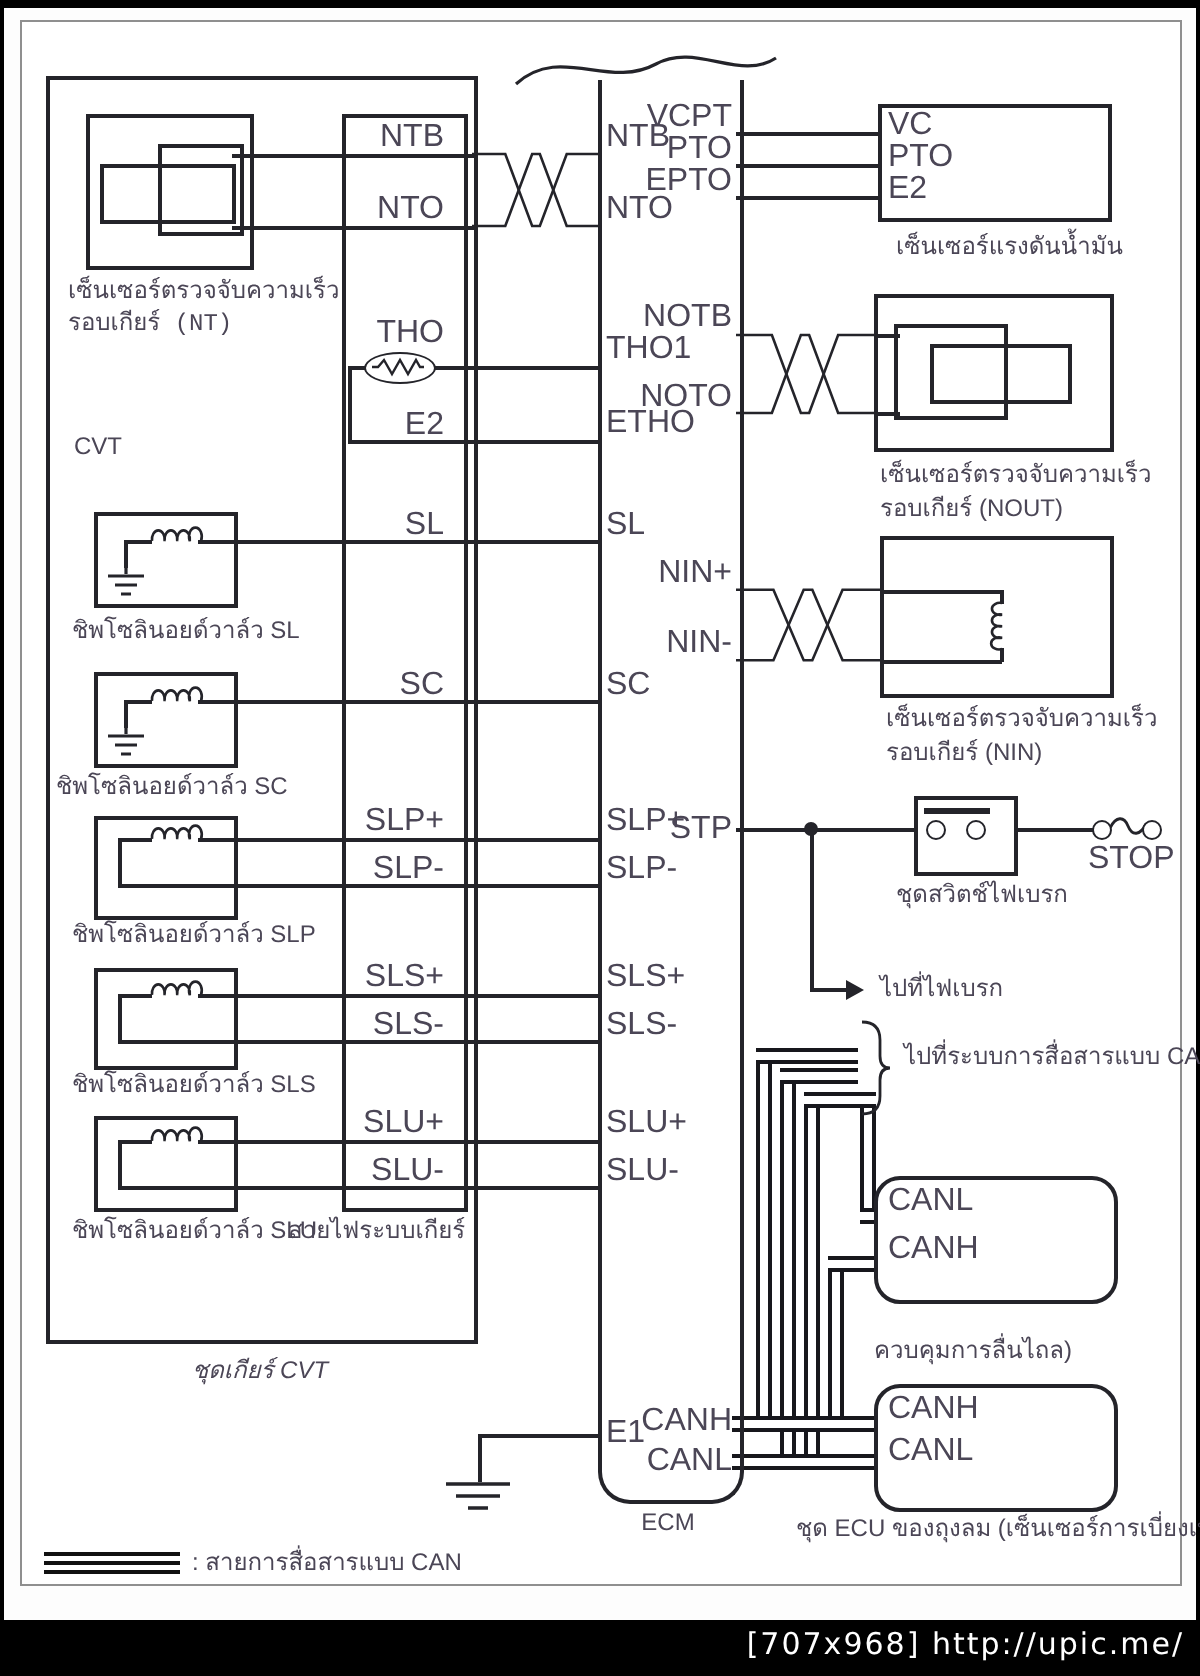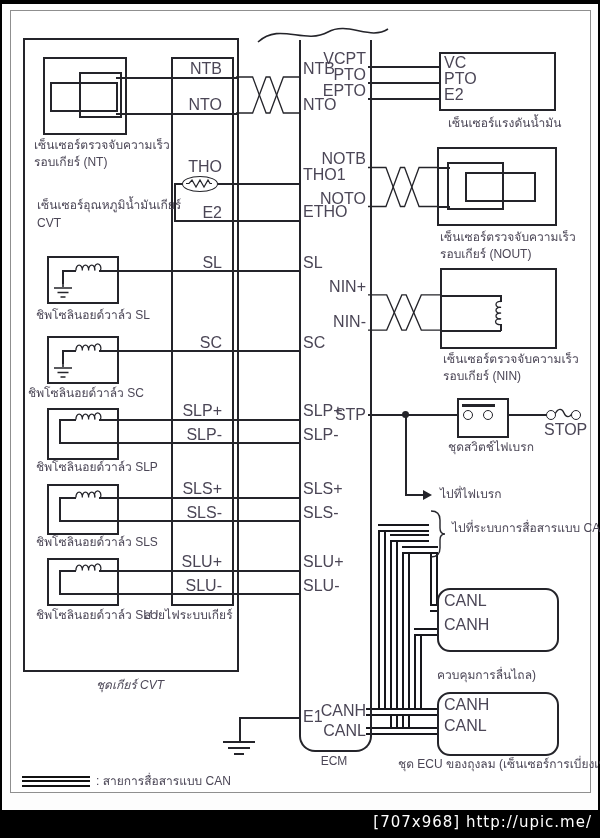--- a/index.html
+++ b/index.html
@@ -42,31 +42,30 @@
 
   <div class="b2" style="left:23px;top:38px;width:212px;height:630px;"></div>
   <div class="b2" style="left:171px;top:57px;width:59px;height:545px;"></div>
 
   <div class="b2" style="left:43px;top:57px;width:80px;height:74px;"></div>
   <div class="b2" style="left:50px;top:82px;width:64px;height:26px;"></div>
   <div class="b2" style="left:79px;top:72px;width:39px;height:42px;"></div>
   <div class="wh" style="left:116px;top:77px;width:122px;"></div>
   <div class="wh" style="left:116px;top:113px;width:122px;"></div>
   <div class="thai" style="left:34px;top:138px;">เซ็นเซอร์ตรวจจับความเร็ว</div>
-  <div class="thai" style="left:34px;top:155px;">รอบเกียร์ (NT)</div>
+  <div class="thai" style="left:34px;top:155px;font-family:Liberation Mono, monospace;">รอบเกียร์ (NT)</div>
 
   <div style="position:absolute;left:182px;top:176px;width:34px;height:14px;border:1.5px solid #24242a;border-radius:50%;background:#fff;z-index:2;"></div>
   <svg style="left:186px;top:179px;z-index:3;" width="26" height="9">
     <path d="M0,4.5 h3 l3,-3.5 l4,7 l4,-7 l4,7 l4,-7 l2,3.5 h2" fill="none" stroke="#24242a" stroke-width="1.2"></path>
   </svg>
   <div class="wh" style="left:214px;top:183px;width:86px;"></div>
   <div class="wh" style="left:174px;top:183px;width:10px;"></div>
   <div class="wv" style="left:174px;top:183px;height:37px;"></div>
   <div class="wh" style="left:174px;top:220px;width:126px;"></div>
-  <div class="thai" style="left:37px;top:198px;">เซ็นเซอร์อุณหภูมิน้ำมันเกียร์</div>
   <div class="thai" style="left:37px;top:216px;">CVT</div>
 
   <div class="b2" style="left:47px;top:256px;width:68px;height:44px;"></div>
   <svg style="left:75px;top:262px;" width="26" height="9">
     <path d="M1,8.5 A3.2,4.5 0 1 1 7.3,8.5 A3.2,4.5 0 1 1 13.6,8.5 A3.2,4.5 0 1 1 19.9,8.5 A3.2,4.5 0 1 1 25.5,8.5" fill="none" stroke="#24242a" stroke-width="1.3"></path>
   </svg>
   <div class="wh" style="left:99px;top:270px;width:201px;"></div>
   <div class="wh" style="left:62px;top:270px;width:14px;"></div>
   <div class="wv" style="left:62px;top:270px;height:14px;"></div>
   <svg style="left:53px;top:284px;" width="20" height="16">

